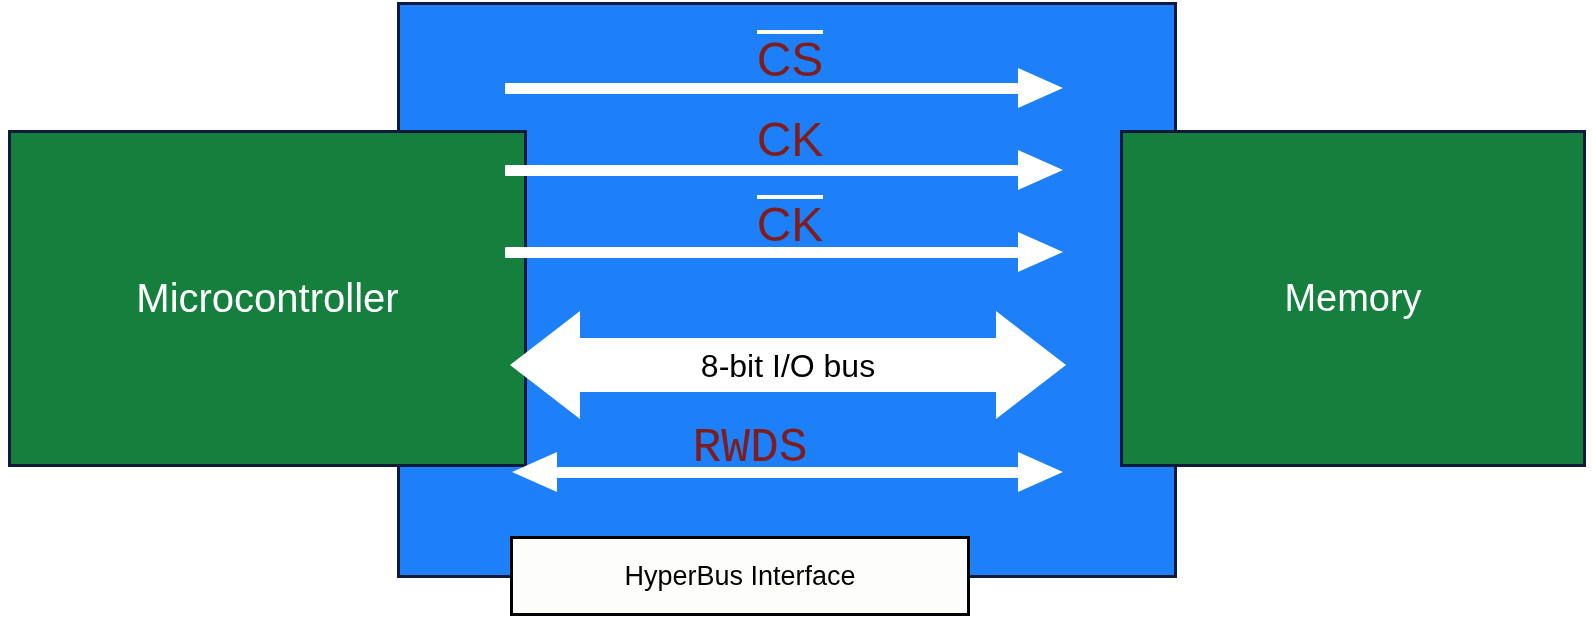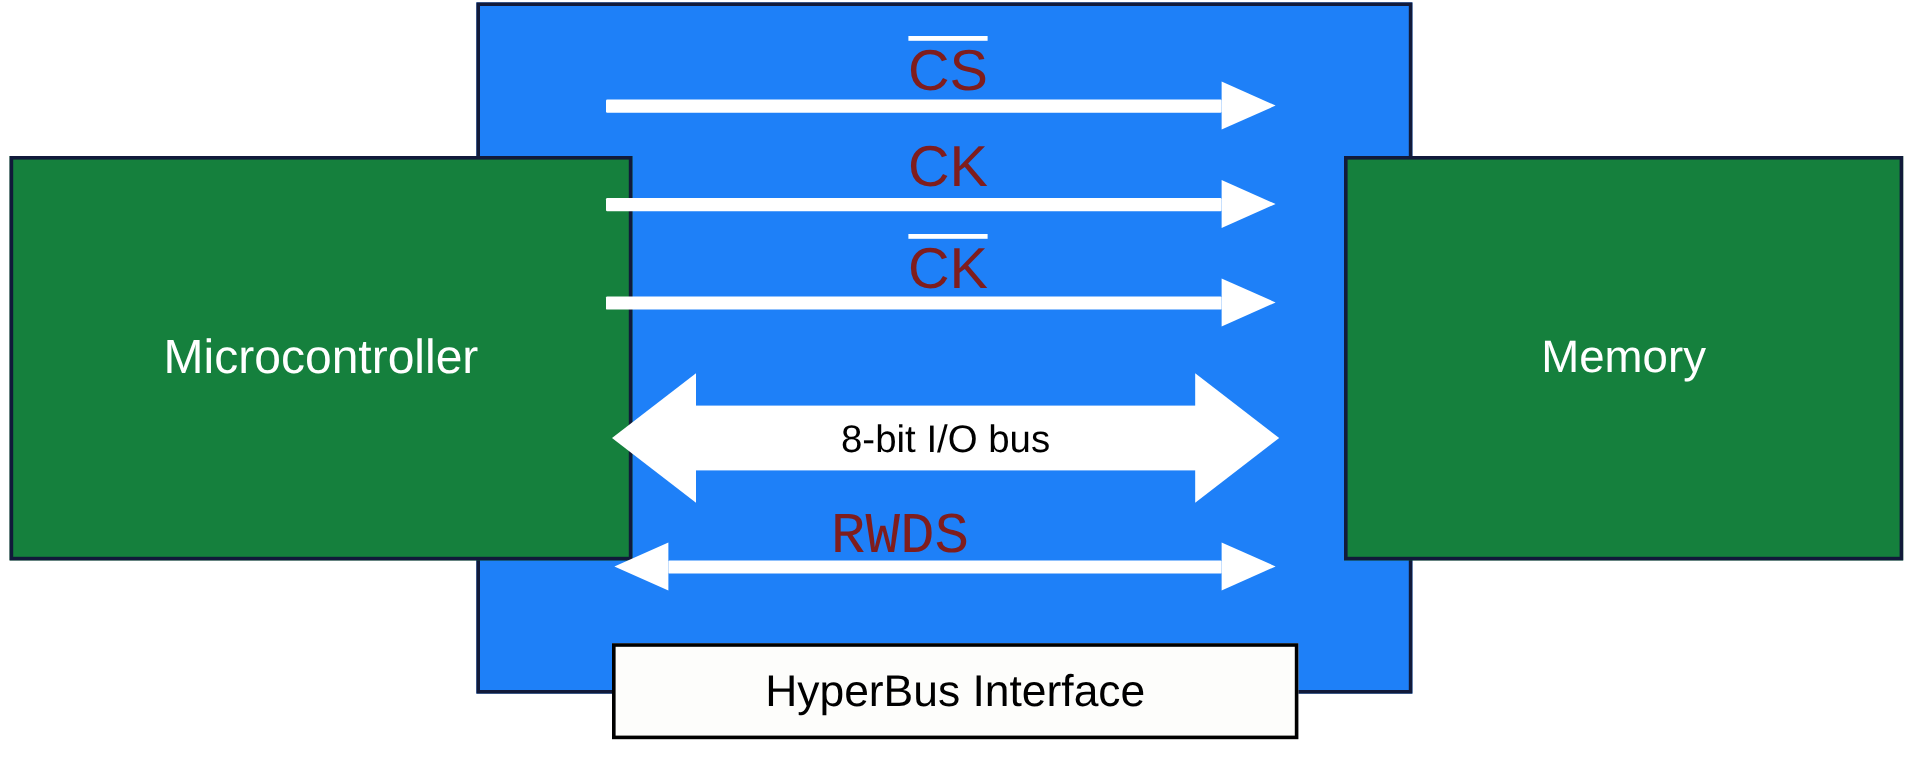--- a/index.html
+++ b/index.html
@@ -150,29 +150,29 @@
     font-size: 32px;
     color: #000000;
     white-space: nowrap;
   }
 
   
   .hyperbus-box {
     position: absolute;
     left: 510px;
     top: 536px;
-    width: 572px;
+    width: 460px;
     height: 80px;
     background: #fdfdfb;
     border: 3px solid #000000;
     box-sizing: border-box;
     display: flex;
     align-items: center;
     justify-content: center;
-    font-size: 37px;
+    font-size: 27px;
     color: #000000;
     white-space: nowrap;
   }
 </style>
 </head>
 <body>
 
 <div id="canvas">
 
   <div class="blue-panel"></div>

